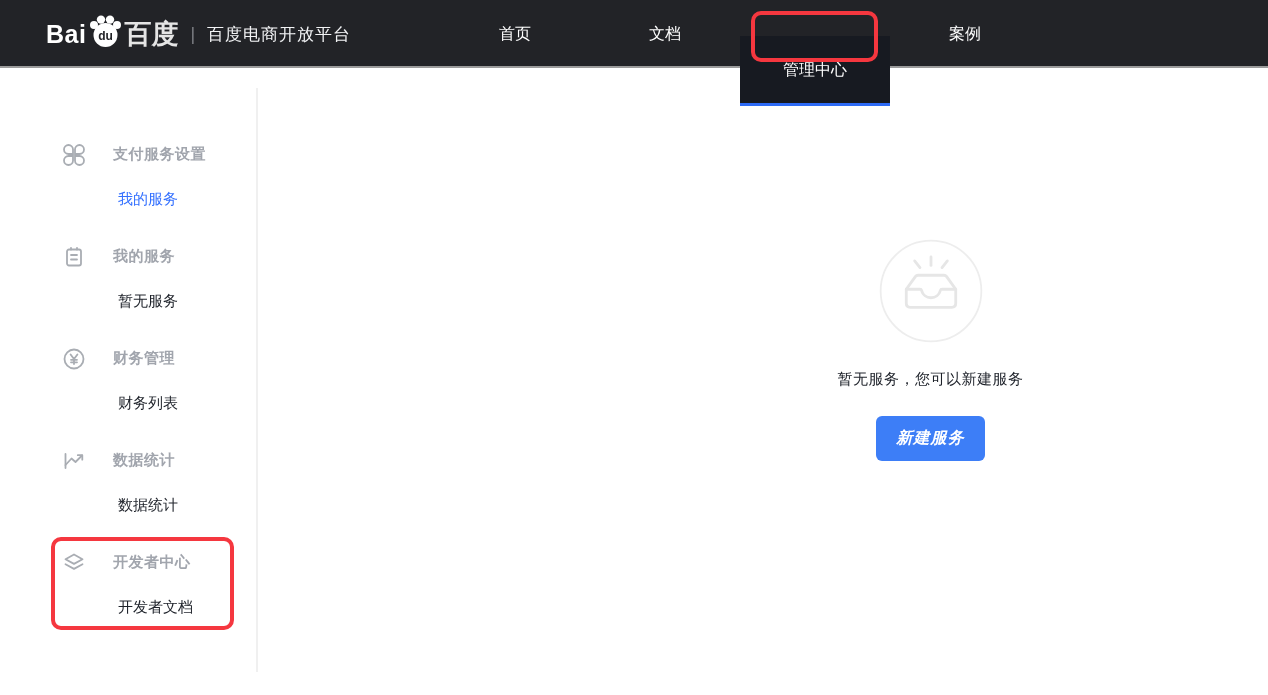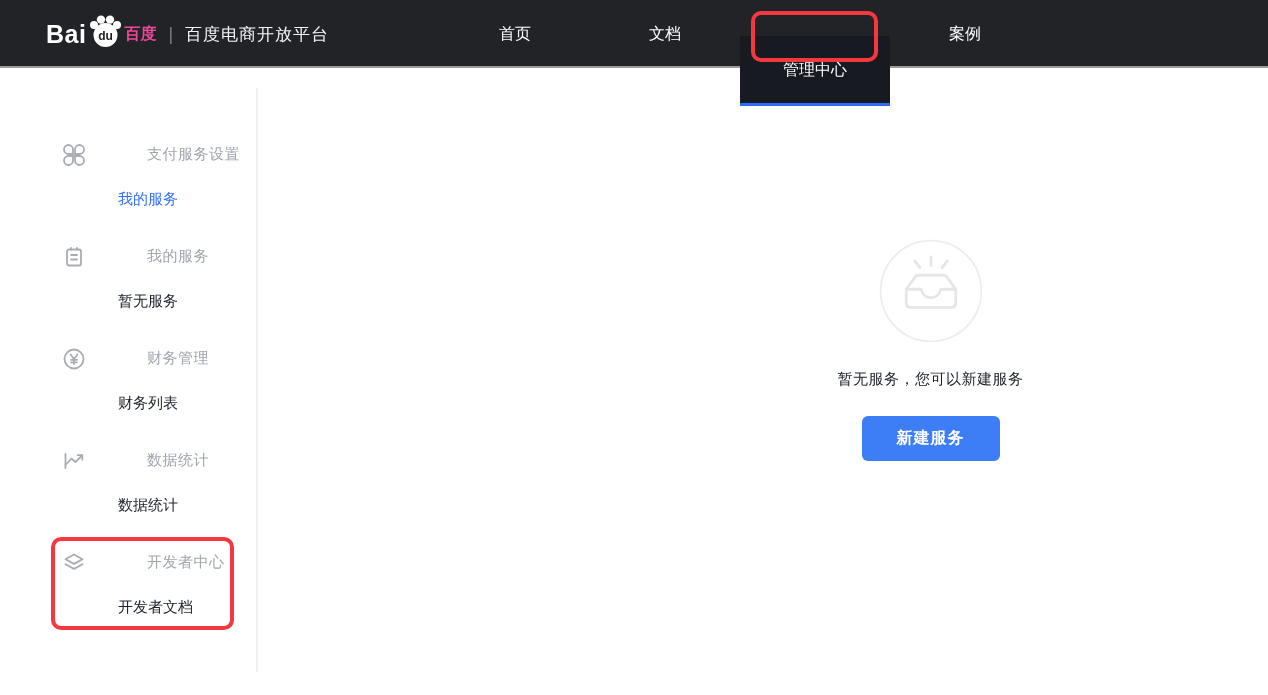--- a/index.html
+++ b/index.html
@@ -5,48 +5,48 @@
   * { margin:0; padding:0; box-sizing:border-box; }
   body { font-family:"Liberation Sans","DejaVu Sans",sans-serif; background:#fff; }
   .page { position:relative; width:1268px; height:695px; background:#fff; overflow:hidden; }
 
   
   .header { position:absolute; left:0; top:0; width:1268px; height:68px;
             background:#222327; border-bottom:2px solid #9b9b9b; }
   .logo { position:absolute; left:46px; top:0; height:68px; display:flex; align-items:center; }
   .logo-bai { color:#fff; font-size:25px; font-weight:bold; letter-spacing:0.5px; }
   .logo-paw { width:36px; height:36px; margin:0 1px 4px 1px; }
-  .logo-cn { color:#ec4899; font-size:16px; font-weight:bold; }
+  .logo-cn { color:#e5e5e5; font-size:27px; font-weight:bold; }
   .logo-sep { color:#7d7f84; font-size:18px; margin:0 12px; font-weight:200; }
   .logo-product { color:#f2f3f5; font-size:17px; letter-spacing:1px; }
 
   .nav { position:absolute; left:440px; top:0; height:68px; display:flex; }
   .nav-item { position:relative; width:150px; height:68px; display:flex; align-items:center;
               justify-content:center; color:#fff; font-size:16px; font-weight:normal; cursor:pointer; }
   .nav-item.active { background:#171a21;margin-top:36px; }
   .nav-underline { position:absolute; left:0; bottom:-2px; width:100%; height:3px; background:#2e6bf6; }
 
   
   .sidebar { position:absolute; left:0; top:70px; width:256px; padding-top:62px; }
   .side-divider { position:absolute; left:256px; top:88px; width:2px; height:584px; background:#f0f0f0; }
   .side-row { height:45px; display:flex; align-items:center; }
   .side-group { padding-left:62px; }
   .side-group + .side-group, .side-sub + .side-group { margin-top:12px; }
   .side-icon { width:24px; height:24px; margin-right:27px; flex:0 0 24px; }
-  .group-label { color:#a1a5ad; font-size:15px; font-weight:normal; letter-spacing:0.5px;margin-left:34px; }
+  .group-label { color:#a1a5ad; font-size:15px; font-weight:bold; letter-spacing:0.5px; }
   .side-sub { padding-left:118px; color:#1d2129; font-size:15px; font-weight:500; cursor:pointer; }
   .side-sub.active { color:#3370ff; }
 
   
   .empty { position:absolute; left:770px; top:238px; width:321px; text-align:center; }
   .empty-icon { width:106px; height:106px; margin:0 auto; display:block; }
   .empty-msg { margin-top:26px; color:#1d2129; font-size:15px; letter-spacing:0.5px; }
-  .empty-btn { margin:27px auto 0 auto; width:138px; height:45px; border:none; border-radius:6px;
+  .empty-btn { margin:27px auto 0 auto; width:109px; height:45px; border:none; border-radius:6px;
                background:#3d7ef7; color:#fff; font-size:16px; font-weight:bold; cursor:pointer;
-               font-family:inherit; display:block; letter-spacing:1px; }
+               font-family:inherit; display:block; letter-spacing:1px;font-style:italic; }
 
   
   .annotation { position:absolute; border:4px solid #f5373f; border-radius:10px; pointer-events:none; }
   .annotation-nav { left:751px; top:11px; width:127px; height:51px; }
   .annotation-side { left:51px; top:537px; width:183px; height:93px; }
 
   svg { display:block; }
 </style>
 </head>
 <body>

